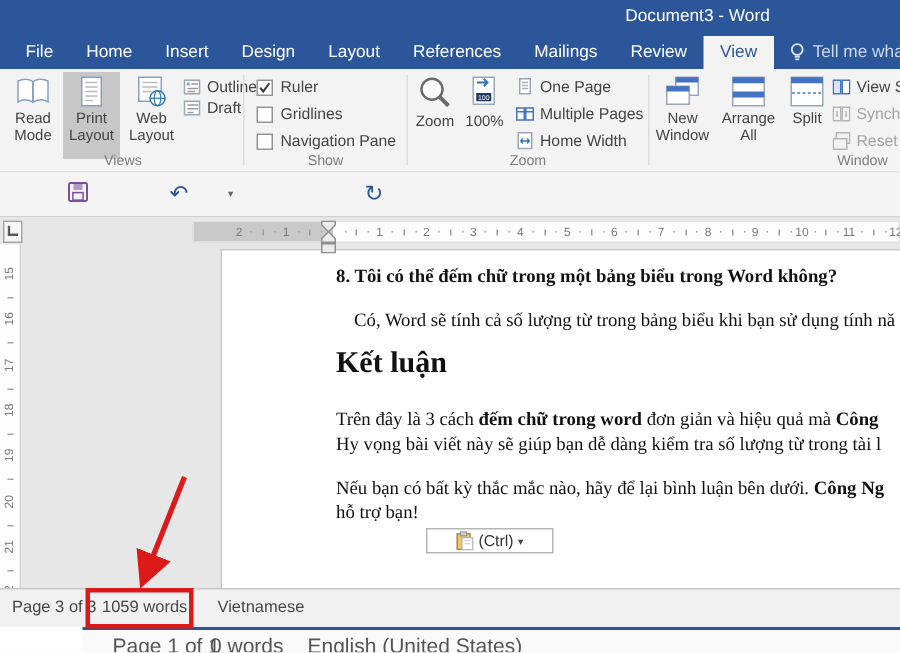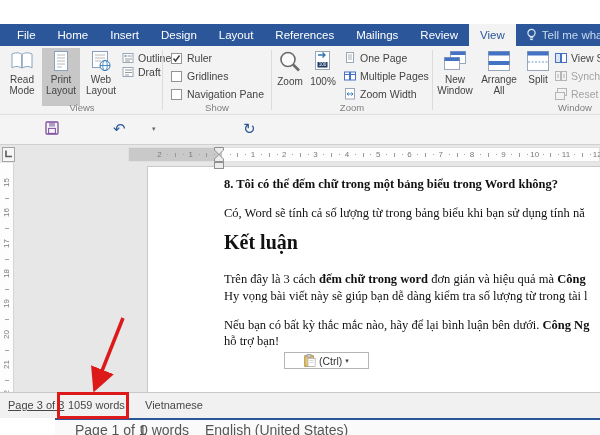--- a/index.html
+++ b/index.html
@@ -60,20 +60,23 @@
   
   .annobox{position:absolute;left:57px;top:392px;width:72px;height:27px;border:3px solid var(--c-anno,#dc1a1a);box-sizing:border-box;z-index:30;}
   .annosvg{position:absolute;left:0;top:0;width:600px;height:435px;z-index:29;pointer-events:none;}
   svg{display:block;}
 </style>
 </head>
 <body>
 
 <div id="app">
 
+  <div class="titlebar">
+    <span class="win-title">Document3 - Word</span>
+  </div>
 
   <div class="tabrow">
 
     <span class="rtab">File</span>
       <span class="rtab">Home</span>
       <span class="rtab">Insert</span>
       <span class="rtab">Design</span>
       <span class="rtab">Layout</span>
       <span class="rtab">References</span>
       <span class="rtab">Mailings</span>
@@ -222,21 +225,21 @@
         </span>
         <span>Multiple Pages</span>
       </div>
       <div class="smallbtn" style="left:70px;top:42px;">
         <span>
           <svg width="12" height="12" viewBox="0 0 12 12">
               <rect x="1.5" y="0.5" width="9" height="10.5" fill="#fff" stroke="#9aa7b8"></rect>
               <path d="M3 6 h6 m-6 0 l1.6 -1.6 m-1.6 1.6 l1.6 1.6 m4.4 -1.6 l-1.6 -1.6 m1.6 1.6 l-1.6 1.6" fill="none" stroke="#2e75b6" stroke-width="0.9"></path>
             </svg>
         </span>
-        <span>Zoom Width</span>
+        <span>Home Width</span>
       </div>
       <div class="glabel">Zoom</div>
     </div>
     <div class="gdivider" style="left:432px;"></div>
 
     <div class="rgroup" style="left:435px;width:280px;">
       <div class="bigbtn" style="left:0;width:40px;height:58px;">
         <span>
           <svg width="26" height="22" viewBox="0 0 26 22">
               <rect x="8.5" y="1.5" width="15" height="12" fill="#fff" stroke="#9aa7b8"></rect>
@@ -415,21 +418,21 @@
           <div class="vnum" style="top: 166.5px;">20</div>
           <div class="vtick" style="top: 186.5px;"></div>
           <div class="vnum" style="top: 196.8px;">21</div>
           <div class="vtick" style="top: 216.8px;"></div>
           <div class="vnum" style="top: 227.1px;">22</div>
         </div>
       </div>
 
     <div class="page">
       <div class="docline h4line" style="top:10px;">8. Tôi có thể đếm chữ trong một bảng biểu trong Word không?</div>
-      <div class="docline" style="top:39px;">Có, Word sẽ tính cả số lượng từ trong bảng biểu khi bạn sử dụng tính nă</div>
+      <div class="docline" style="top:39px;margin-left:12px;">Có, Word sẽ tính cả số lượng từ trong bảng biểu khi bạn sử dụng tính nă</div>
       <div class="docline h2line" style="top:64px;">Kết luận</div>
       <div class="docline" style="top:105px;"><span>Trên đây là 3 cách </span><b>đếm chữ trong word</b><span> đơn giản và hiệu quả mà </span><b>Công</b></div>
       <div class="docline" style="top:122px;">Hy vọng bài viết này sẽ giúp bạn dễ dàng kiểm tra số lượng từ trong tài l</div>
       <div class="docline" style="top:151px;"><span>Nếu bạn có bất kỳ thắc mắc nào, hãy để lại bình luận bên dưới. </span><b>Công Ng</b></div>
       <div class="docline" style="top:167px;">hỗ trợ bạn!</div>
 
       <div class="pastebtn">
         <span>
           <svg width="12" height="13" viewBox="0 0 12 13">
               <rect x="0.8" y="1.8" width="8.5" height="10.5" fill="#e8c878" stroke="#ad8a3b"></rect>
@@ -439,21 +442,21 @@
               <line x1="5.5" y1="8.5" x2="9.5" y2="8.5" stroke="#c9c9c9" stroke-width="0.7"></line>
             </svg>
         </span>
         <span>(Ctrl)</span>
         <span class="pcaret">▾</span>
       </div>
     </div>
   </div>
 
   <div class="statusbar">
-    <span class="sitem" style="left:8px;text-decoration:underline;">Page 3 of 3</span>
+    <span class="sitem" style="left:8px;">Page 3 of 3</span>
     <span class="sitem" style="left:68px;">1059 words</span>
     <span class="sitem" style="left:145px;">Vietnamese</span>
   </div>
 
   <div class="backbar">
     <span class="bitem" style="left:20px;">Page 1 of 1</span>
     <span class="bitem" style="left:85px;">0 words</span>
     <span class="bitem" style="left:150px;">English (United States)</span>
   </div>
 

